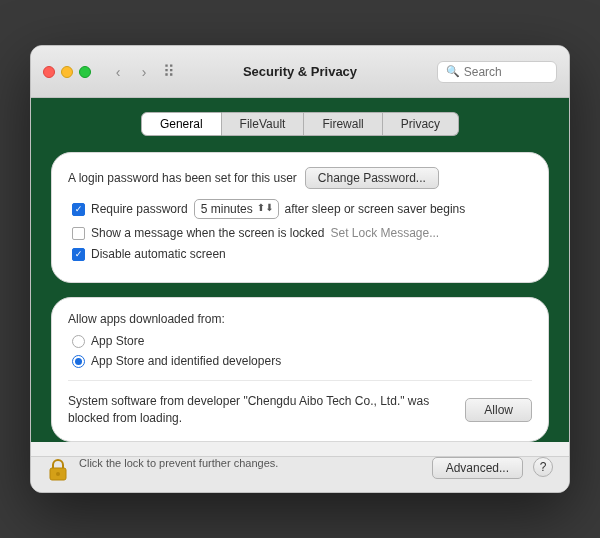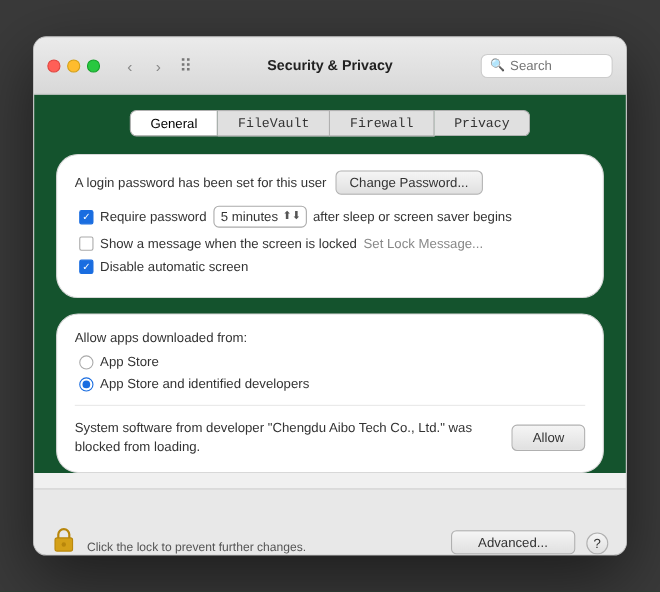--- a/index.html
+++ b/index.html
@@ -123,21 +123,20 @@
     .tab:last-child {
       border-radius: 0 6px 6px 0;
     }
     .tab.active {
       background: white;
       color: #000;
       font-weight: 500;
     }
     .tab + .tab {
       border-left: none;
-      font-family: Liberation Mono, monospace;
     }
 
     
     .panel {
       background: white;
       border-radius: 20px;
       padding: 14px 16px;
       margin-bottom: 14px;
       border: 1px solid #d8d8d8;
     }
@@ -274,43 +273,43 @@
       font-size: 12px;
       background: linear-gradient(to bottom, #f5f5f5, #e0e0e0);
       border: 1px solid #b0b0b0;
       border-radius: 5px;
       cursor: pointer;
       color: #333;
       white-space: nowrap;
     }
     
     .footer {
-      height: 60px;
+      height: 36px;
       background: #e8e8e8;
       border-top: 1px solid #d0d0d0;
       display: flex;
-      align-items: flex-end;
+      align-items: flex-start;
       padding: 0 16px;
       gap: 10px;
     }
     .lock-icon {
       width: 22px;
       height: 26px;
       display: flex;
       align-items: center;
       justify-content: center;
       cursor: pointer;
     }
     .footer-text {
       font-size: 11px;
       color: #555;
       flex: 1;
     }
     .footer-btn {
-      padding: 3px 24px;
+      padding: 3px 13px;
       font-size: 12px;
       background: linear-gradient(to bottom, #f5f5f5, #e0e0e0);
       border: 1px solid #b0b0b0;
       border-radius: 5px;
       cursor: pointer;
       color: #333;
     }
     .help-btn {
       width: 20px;
       height: 20px;

